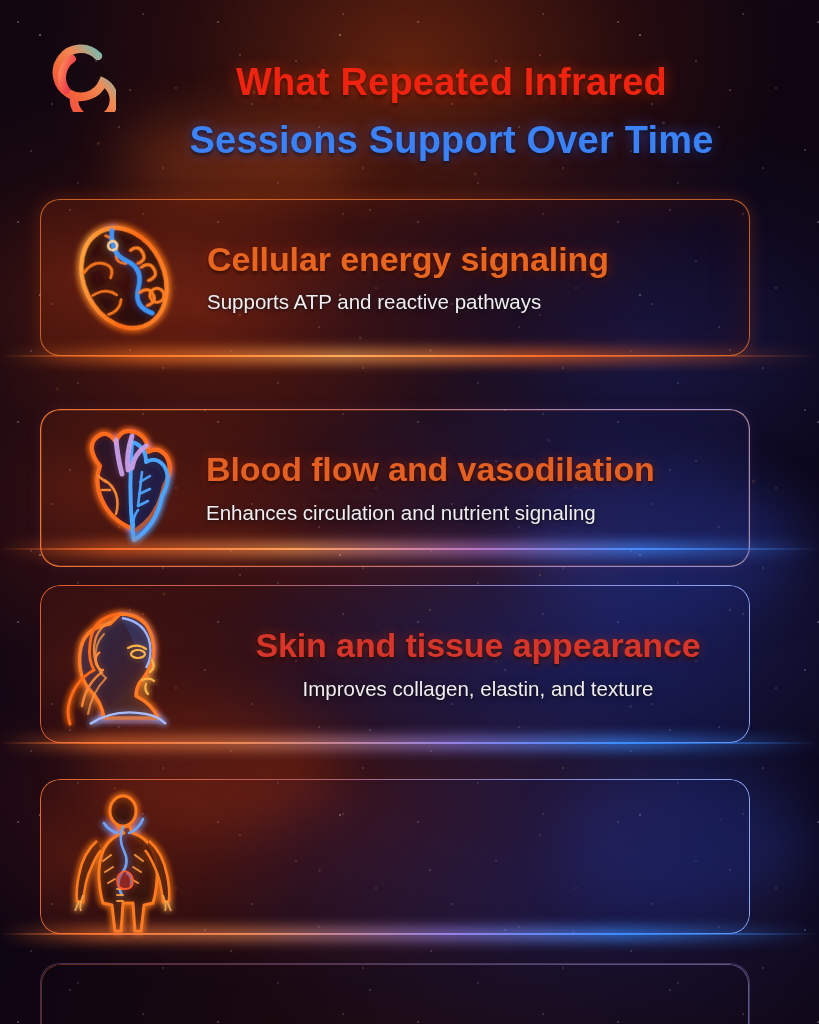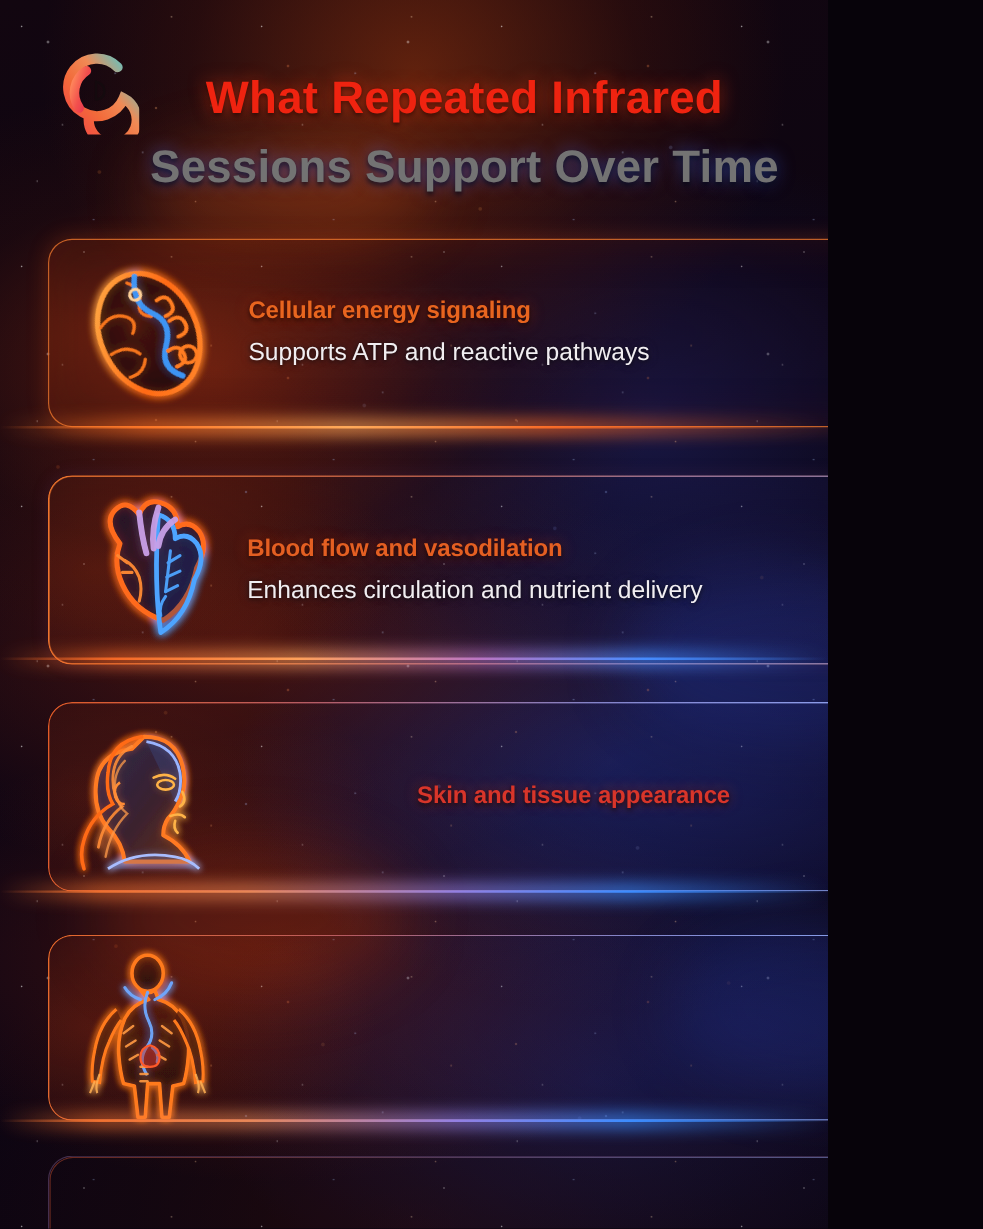--- a/index.html
+++ b/index.html
@@ -7,21 +7,21 @@
 
   html, body {
     width:819px; height:1024px;
     background:#07030a;
     font-family:"Liberation Sans", sans-serif;
     overflow:hidden;
   }
 
   #poster {
     position:relative;
-    width:690px; height:1024px;
+    width:819px; height:1024px;
     overflow:hidden;
     background:#0a0410;
   }
 
   
   .bg-layer { position:absolute; inset:0; pointer-events:none; }
 
   .bg-base {
     background:
       radial-gradient(ellipse 60% 38% at 50% 6%,  rgba(150,52,12,.60) 0%, rgba(90,26,8,.30) 45%, rgba(0,0,0,0) 75%),
@@ -99,21 +99,21 @@
   }
   .title-line {
     font-family:"Liberation Sans", sans-serif;
     font-weight:700;
     font-size:38px;
     line-height:56px;
     letter-spacing:.2px;
     white-space:nowrap;
   }
   .title-line.l1 { color:#ef2310; text-shadow:0 0 14px rgba(255,60,20,.55), 0 2px 4px rgba(0,0,0,.8); }
-  .title-line.l2 { color:#737373; text-shadow:0 0 14px rgba(70,110,255,.50), 0 2px 4px rgba(0,0,0,.8); margin-top:2px; }
+  .title-line.l2 { color:#3b82f6; text-shadow:0 0 14px rgba(70,110,255,.50), 0 2px 4px rgba(0,0,0,.8); margin-top:2px; }
 
   
   .card {
     position:absolute;
     left:40px;
     width:710px;
     border-radius:20px;
     border:1.6px solid rgba(255,120,40,.85);
     background:rgba(16,6,14,.16);
     overflow:visible;
@@ -133,40 +133,40 @@
     z-index:3;
   }
   .icon-box svg { display:block; width:100%; height:100%; overflow:visible; }
   .txt-box {
     position:relative;
     flex:1 1 auto;
     padding-left:14px;
     z-index:3;
   }
   .card-title {
-    font-size:20px;
+    font-size:34px;
     font-weight:700;
     line-height:1.16;
     letter-spacing:-.1px;
     text-shadow:0 0 12px rgba(255,70,20,.40), 0 2px 4px rgba(0,0,0,.85);
     white-space:nowrap;
   }
   .card-sub {
     margin-top:11px;
     font-size:20.5px;
     font-weight:400;
     color:#f1eef1;
     line-height:1.2;
     text-shadow:0 1px 4px rgba(0,0,0,.9), 0 0 10px rgba(120,120,160,.25);
     white-space:nowrap;
   }
 
   
   #card-1 { top:199px; height:157px; }
-  #card-2 { top:396px; height:158px; }
+  #card-2 { top:409px; height:158px; }
   #card-3 { top:585px; height:158px;text-align:center; }
   #card-4 { top:779px; height:155px; }
   #card-5 {
     top:963px; height:70px;
     border-color:rgba(150,110,170,.40);
     background:rgba(10,5,16,.10);
     border-bottom:none;
     border-radius:20px 20px 0 0;
   }
 
@@ -384,21 +384,21 @@
             <g fill="none" stroke="#ff8a33" stroke-width="2.6" stroke-linecap="round" opacity=".95">
               <path d="M46 56 q8 4 12 14 q3 10 0 20"></path>
               <path d="M48 58 l-8 -6"></path>
                 <path d="M52 66 l-8 0"></path>
             </g>
           </g>
         </svg>
       </div>
       <div class="txt-box">
         <div class="card-title" style="color:#e45f22;">Blood flow and vasodilation</div>
-        <div class="card-sub">Enhances circulation and nutrient delivery</div>
+        <div class="card-sub">Enhances circulation and nutrient signaling</div>
       </div>
     </div>
   </div>
 
   <div class="card" id="card-3">
     <div class="frame-grad"></div>
     <div class="card-inner">
       <div class="icon-box">
         <svg viewBox="0 0 138 132" aria-hidden="true">
           <defs>
@@ -430,20 +430,21 @@
               <path d="M82 82 q8 -3 12 1"></path>
               <path d="M86 86 q-2 6 2 10"></path>
             </g>
             <path d="M40 54 q-6 4 -4 12 q2 6 8 6" fill="none" stroke="#ff8c36" stroke-width="2.2"></path>
             <path d="M30 126 q24 -16 56 -10 q12 2 20 10" fill="rgba(90,110,180,.25)" stroke="#a8bdff" stroke-width="2.4"></path>
           </g>
         </svg>
       </div>
       <div class="txt-box">
         <div class="card-title" style="color:#d8352a;">Skin and tissue appearance</div>
+        <div class="card-sub">Improves collagen, elastin, and texture</div>
       </div>
     </div>
   </div>
 
   <div class="card" id="card-4">
     <div class="frame-grad"></div>
     <div class="card-inner">
       <div class="icon-box">
         <svg viewBox="0 0 138 132" aria-hidden="true">
           <defs>

